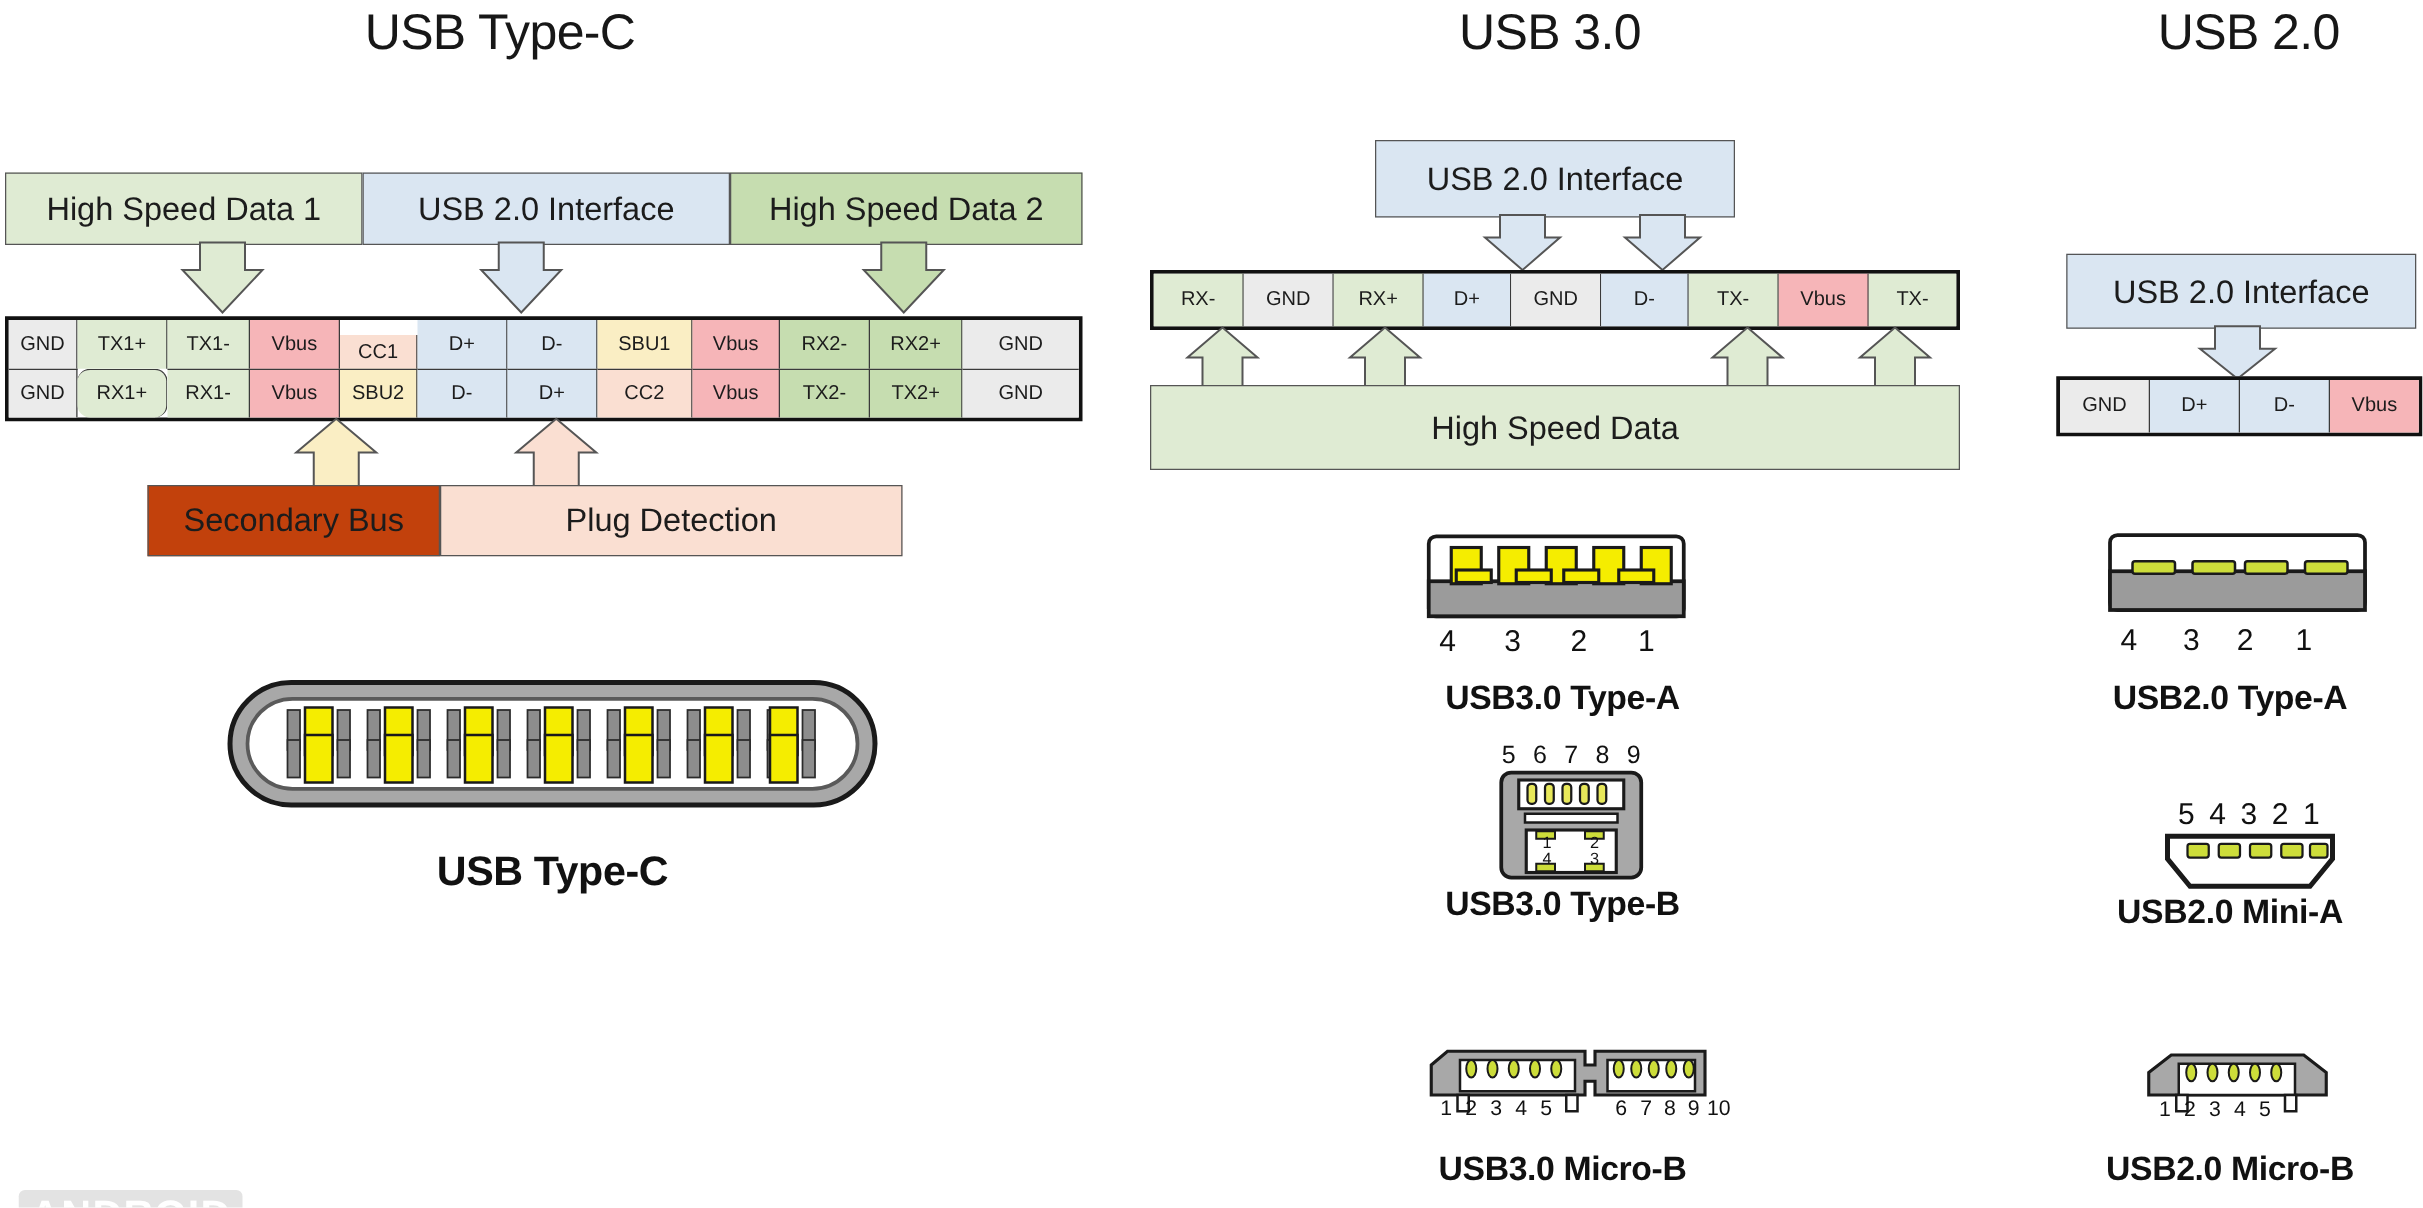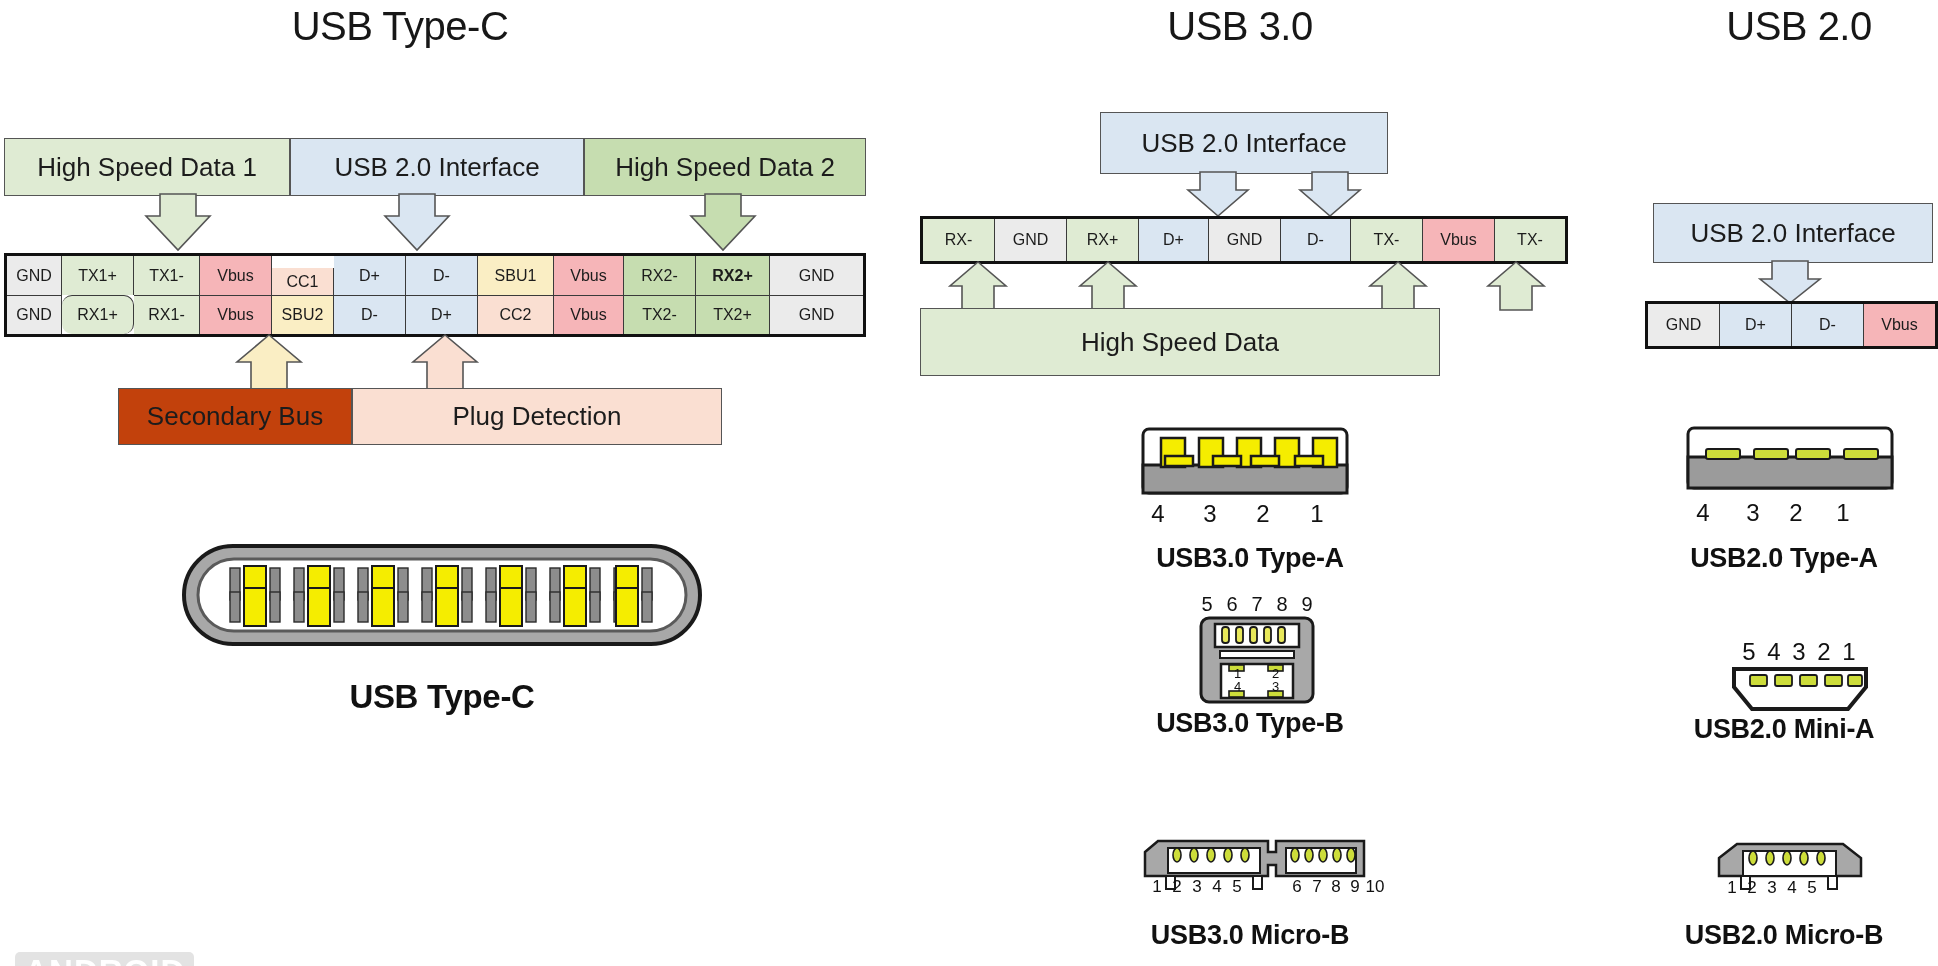--- a/index.html
+++ b/index.html
@@ -150,21 +150,21 @@
     <div class="pin-cell" style="width:55px; background:#ebebeb;">GND</div>
     <div class="pin-cell" style="width:72px; background:#dfebd3;">TX1+</div>
     <div class="pin-cell" style="width:66px; background:#dfebd3;">TX1-</div>
     <div class="pin-cell" style="width:72px; background:#f6b5b8;">Vbus</div>
     <div class="pin-cell" style="width:62px; background:#fadfd2;margin-top:12px;">CC1</div>
     <div class="pin-cell" style="width:72px; background:#dae6f2;">D+</div>
     <div class="pin-cell" style="width:72px; background:#dae6f2;">D-</div>
     <div class="pin-cell" style="width:76px; background:#faeec4;">SBU1</div>
     <div class="pin-cell" style="width:70px; background:#f6b5b8;">Vbus</div>
     <div class="pin-cell" style="width:72px; background:#c6ddb0;">RX2-</div>
-    <div class="pin-cell" style="width:74px; background:#c6ddb0;font-weight:bold;">RX2+</div>
+    <div class="pin-cell" style="width:74px; background:#c6ddb0;">RX2+</div>
     <div class="pin-cell" style="flex:1 1 auto; background:#ebebeb;">GND</div>
   </div>
   <div class="pin-row">
     <div class="pin-cell" style="width:55px; background:#ebebeb;">GND</div>
     <div class="pin-cell" style="width:72px; background:#dfebd3;border-radius:10px;">RX1+</div>
     <div class="pin-cell" style="width:66px; background:#dfebd3;">RX1-</div>
     <div class="pin-cell" style="width:72px; background:#f6b5b8;">Vbus</div>
     <div class="pin-cell" style="width:62px; background:#faeec4;">SBU2</div>
     <div class="pin-cell" style="width:72px; background:#dae6f2;">D-</div>
     <div class="pin-cell" style="width:72px; background:#dae6f2;">D+</div>
@@ -279,21 +279,21 @@
 
 <svg class="abs arrow-svg" style="left:920px; top:264px;" width="650" height="46">
   <g fill="#dfebd3" stroke="#555" stroke-width="1.6">
     <polygon points="42,46 42,22 30,22 58,-2 86,22 74,22 74,46"></polygon>
     <polygon points="172,46 172,22 160,22 188,-2 216,22 204,22 204,46"></polygon>
     <polygon points="462,46 462,22 450,22 478,-2 506,22 494,22 494,46"></polygon>
     <polygon points="580,46 580,22 568,22 596,-2 624,22 612,22 612,46"></polygon>
   </g>
 </svg>
 
-<div class="abs grp-box" style="left:920px; top:308px; width:520px; height:68px; background:#dfebd3;">
+<div class="abs grp-box" style="left:920px; top:308px; width:648px; height:68px; background:#dfebd3;">
   <span>High Speed Data</span>
 </div>
 
 <svg class="abs" style="left:1139px; top:425px;" width="212" height="72">
   <rect x="4" y="4" width="204" height="64" rx="6" ry="6" fill="#ffffff" stroke="#1a1a1a" stroke-width="3"></rect>
   <rect x="4" y="40" width="204" height="28" fill="#9b9b9b" stroke="#1a1a1a" stroke-width="3"></rect>
   <g fill="#f5ed00" stroke="#1a1a1a" stroke-width="2.5">
     <rect x="22" y="13" width="24" height="29"></rect>
     <rect x="60" y="13" width="24" height="29"></rect>
     <rect x="98" y="13" width="24" height="29"></rect>

